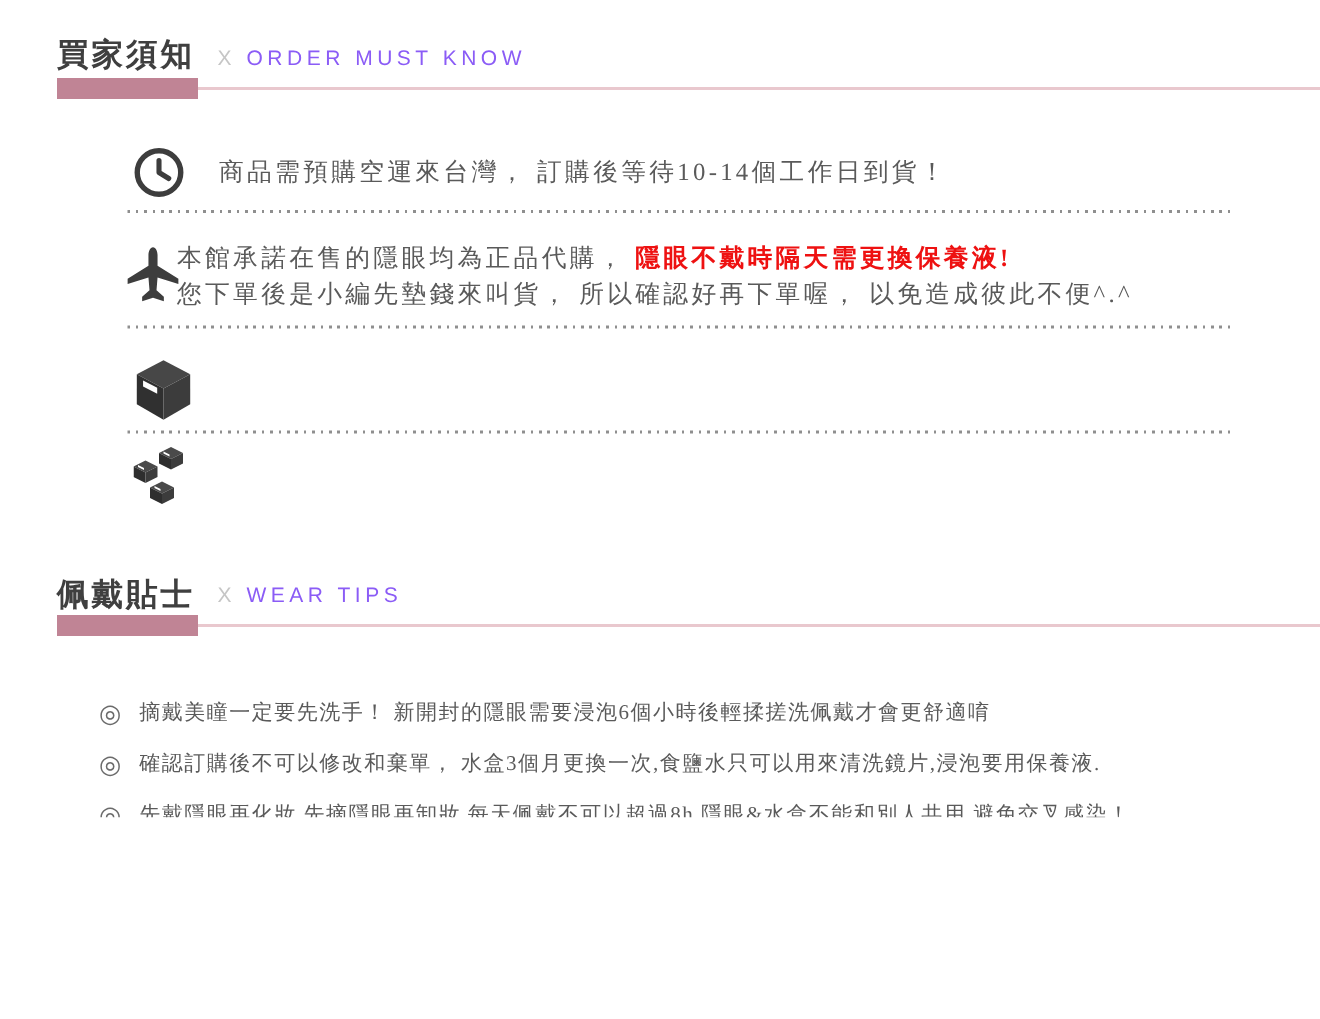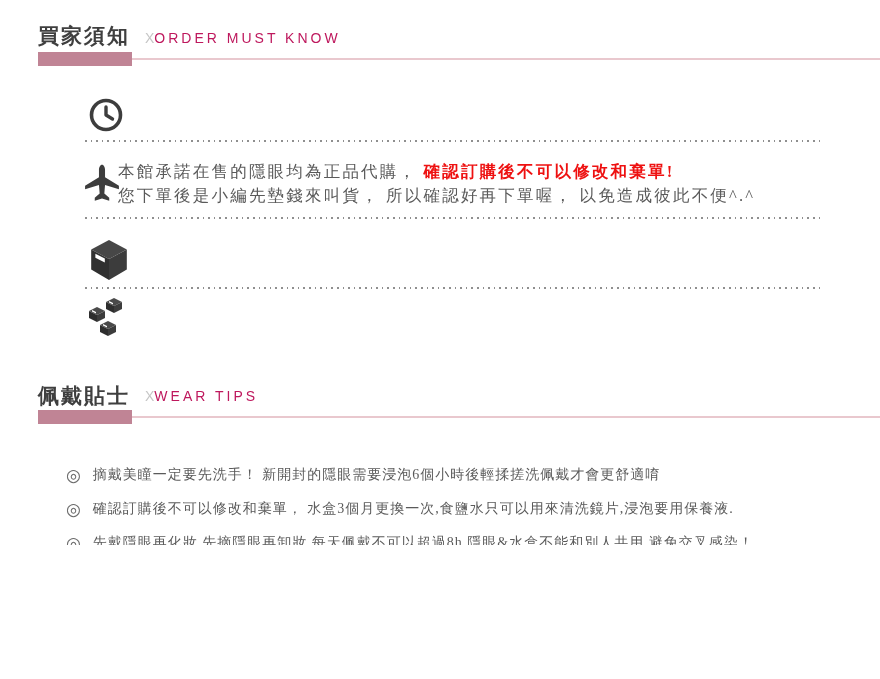--- a/index.html
+++ b/index.html
@@ -5,21 +5,21 @@
   html,body{margin:0;padding:0;background:#fff;}
   .page{
     position:relative;width:880px;height:545px;background:#ffffff;
     font-family:"Liberation Serif","DejaVu Serif",serif;
     color:#575757;overflow:hidden;
   }
   
   .sec-header{position:absolute;left:38px;display:flex;align-items:baseline;white-space:nowrap;}
   .sec-title{font-family:"Liberation Sans","DejaVu Sans",sans-serif;font-size:21px;font-weight:bold;color:#3f3f3f;letter-spacing:2px;}
   .sec-x{font-family:"Liberation Sans","DejaVu Sans",sans-serif;font-size:14px;color:#c6c6c6;margin-left:15px;}
-  .sec-sub{font-family:"Liberation Sans","DejaVu Sans",sans-serif;font-size:14px;color:#be185d;letter-spacing:3px;margin-left:0;}
+  .sec-sub{font-family:"Liberation Sans","DejaVu Sans",sans-serif;font-size:14px;color:#8b5cf6;letter-spacing:3px;margin-left:10px;}
   .accent-bar{position:absolute;left:38px;width:94px;height:14px;background:#c08495;}
   .accent-line{position:absolute;left:132px;height:2px;background:#e9c8ce;width:748px;}
   
   .notice-text{position:absolute;font-size:16.5px;letter-spacing:2.2px;color:#5a5a5a;white-space:nowrap;}
   .red{color:#ee1111;font-weight:bold;}
   .dotted{position:absolute;left:85px;width:735px;height:2px;
     background:repeating-linear-gradient(to right,#8f8f8f 0 1.7px,transparent 1.7px 5.6px);}
   .nicon{position:absolute;}
   .nline{line-height:23px;}
   
@@ -42,28 +42,29 @@
   </div>
   <div class="accent-bar" style="top:52px;"></div>
   <div class="accent-line" style="top:58px;"></div>
 
   <div class="nicon" style="left:88px;top:97px;">
     <svg width="36" height="36" viewBox="0 0 36 36">
       <circle cx="18" cy="18" r="14.5" fill="none" stroke="#3d3d3d" stroke-width="3.6"></circle>
       <path d="M18 10 V18 L24.5 22" fill="none" stroke="#3d3d3d" stroke-width="3.4" stroke-linecap="round" stroke-linejoin="round"></path>
     </svg>
   </div>
+  <div class="notice-text" style="left:146px;top:104px;">商品需預購空運來台灣， 訂購後等待10-14個工作日到貨！</div>
   <div class="dotted" style="top:140px;"></div>
 
   <div class="nicon" style="left:82px;top:163px;">
     <svg width="40" height="42" viewBox="0 0 34 36">
       <path d="M17 1.5 C18.6 1.5 19.6 3.8 19.6 6 L19.6 12.2 L31.5 19.6 L31.5 22.6 L19.6 18.8 L19 26.2 L23.2 29.8 L23.2 32.4 L17 30.4 L10.8 32.4 L10.8 29.8 L15 26.2 L14.4 18.8 L2.5 22.6 L2.5 19.6 L14.4 12.2 L14.4 6 C14.4 3.8 15.4 1.5 17 1.5 Z" fill="#3d3d3d"></path>
     </svg>
   </div>
-  <div class="notice-text nline" style="left:118px;top:160px;"><span>本館承諾在售的隱眼均為正品代購， </span><span class="red">確認訂購後不可以修改和棄單!</span></div>
+  <div class="notice-text nline" style="left:118px;top:160px;"><span>本館承諾在售的隱眼均為正品代購， </span><span class="red">隱眼不戴時隔天需更換保養液!</span></div>
   <div class="notice-text nline" style="left:118px;top:184px;">您下單後是小編先墊錢來叫貨， 所以確認好再下單喔， 以免造成彼此不便^.^</div>
   <div class="dotted" style="top:217px;"></div>
 
   <div class="nicon" style="left:88px;top:238px;">
     <svg width="42" height="44" viewBox="0 0 40 42">
       <path d="M20 2 L37 11 L20 20 L3 11 Z" fill="#474747"></path>
       <path d="M3 11 L20 20 L20 40 L3 30 Z" fill="#303030"></path>
       <path d="M37 11 L20 20 L20 40 L37 30 Z" fill="#3c3c3c"></path>
       <path d="M7 15 L16 19.6 L16 23.4 L7 18.8 Z" fill="#ffffff"></path>
     </svg>

